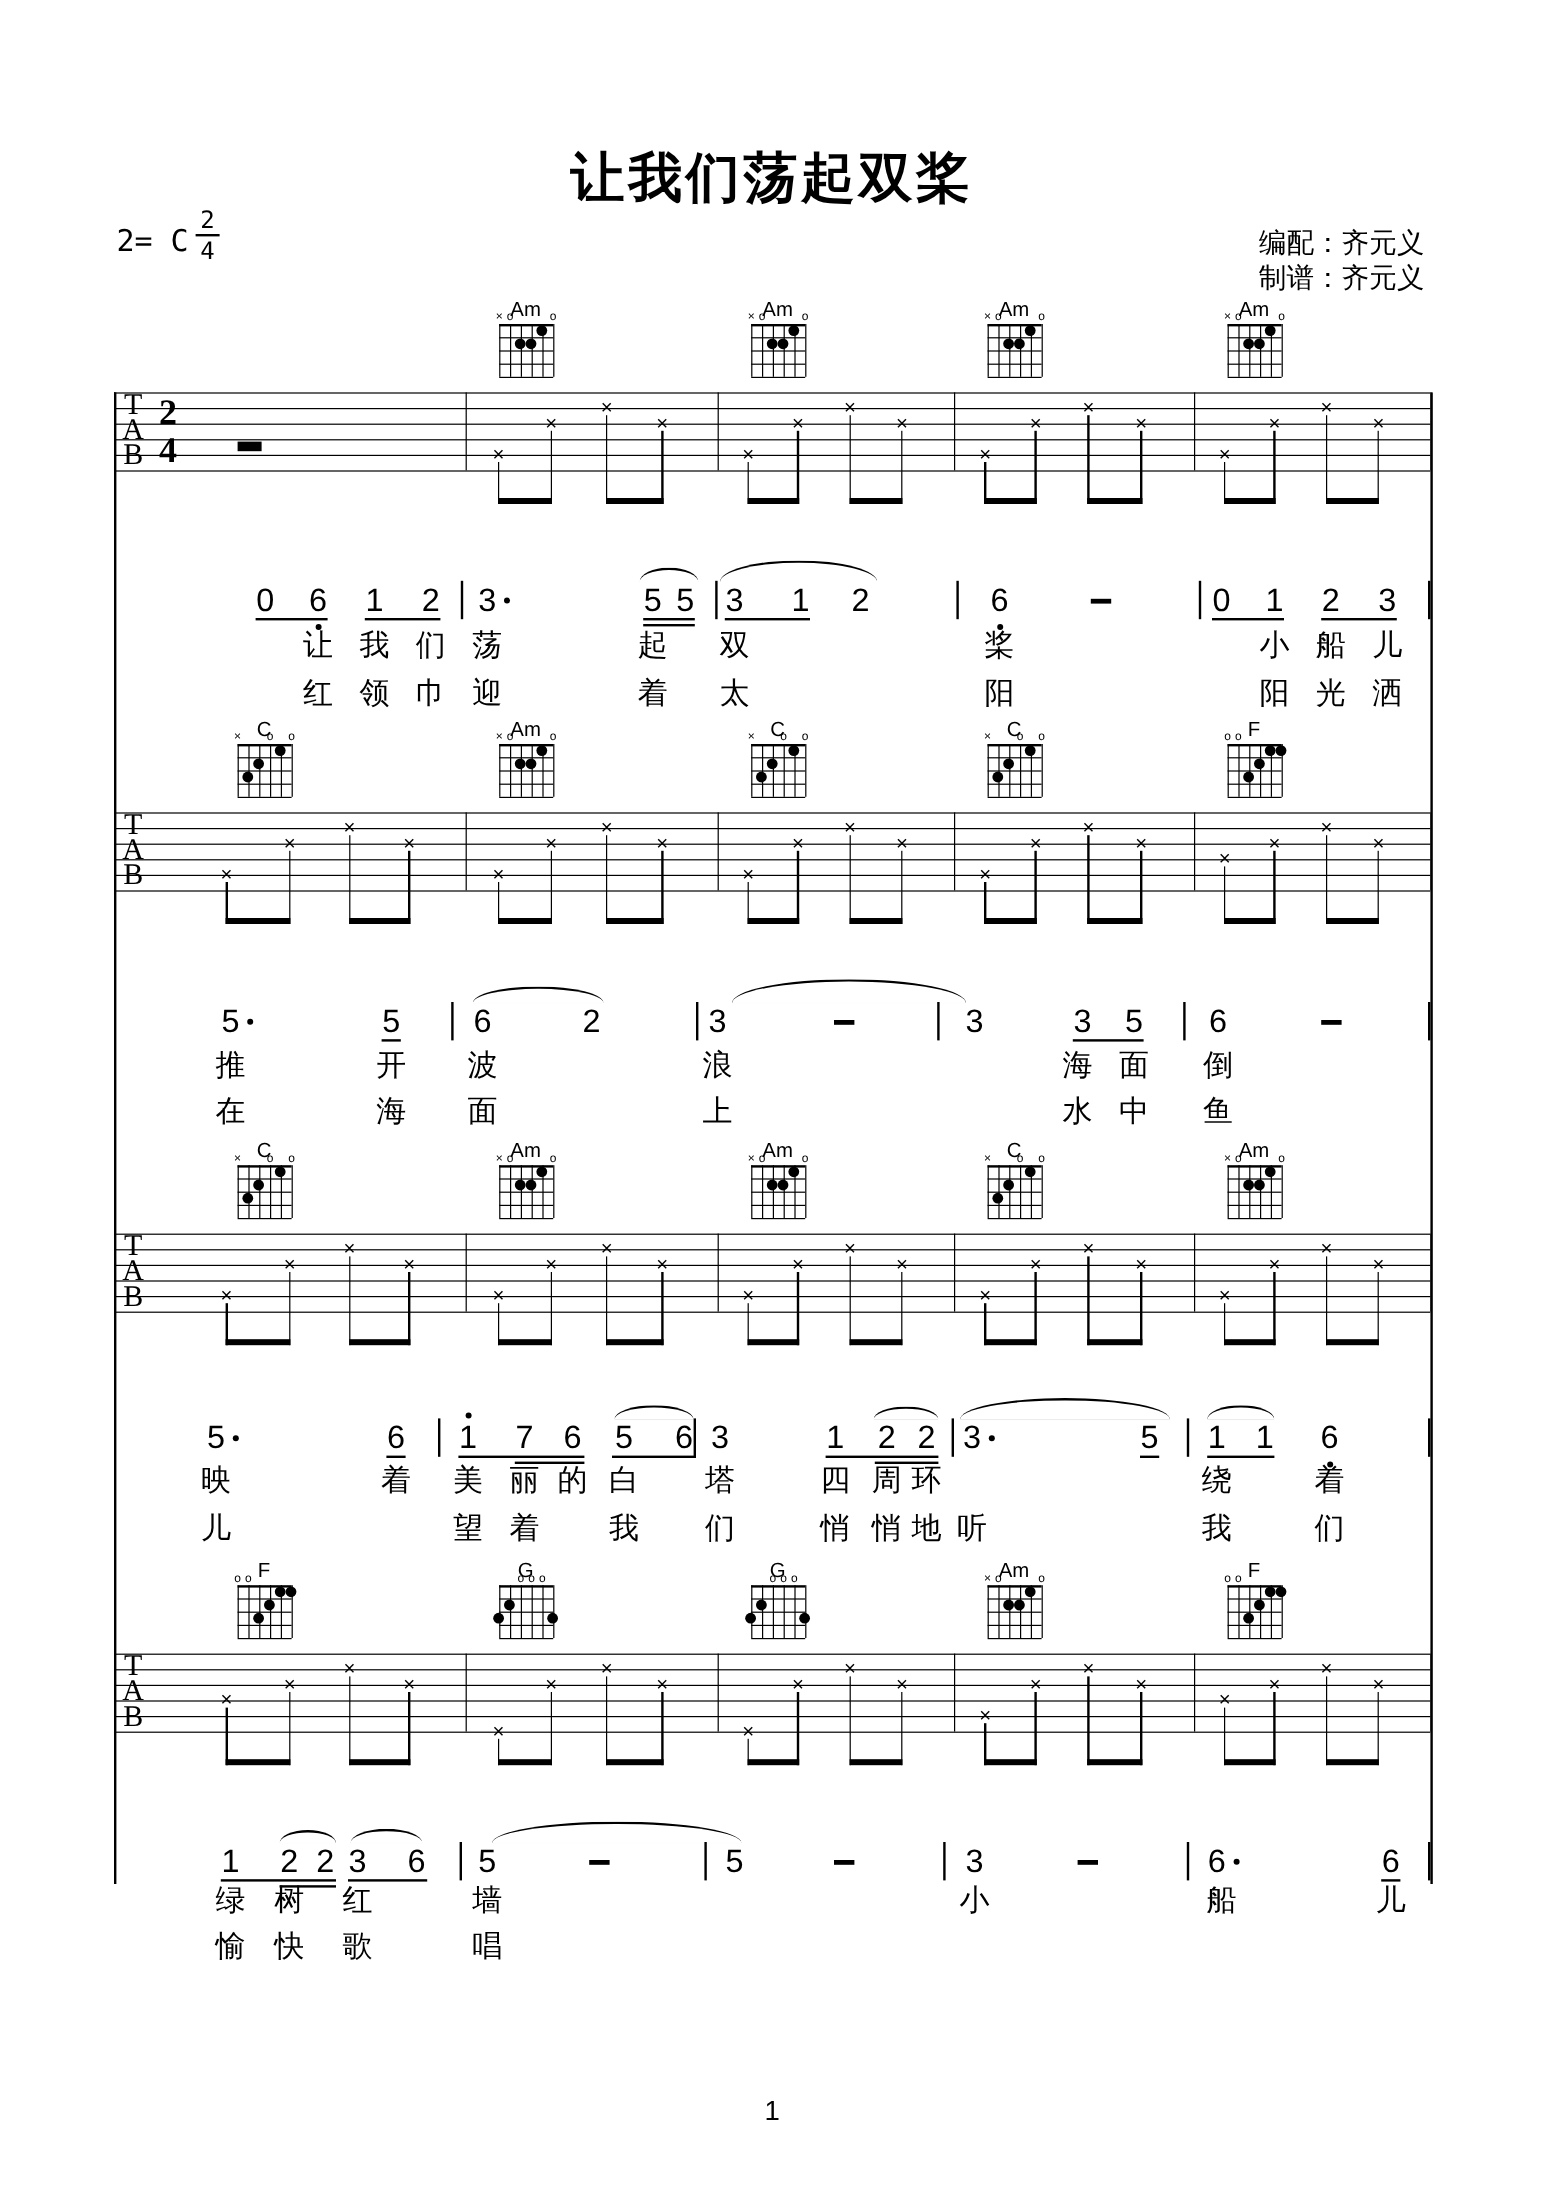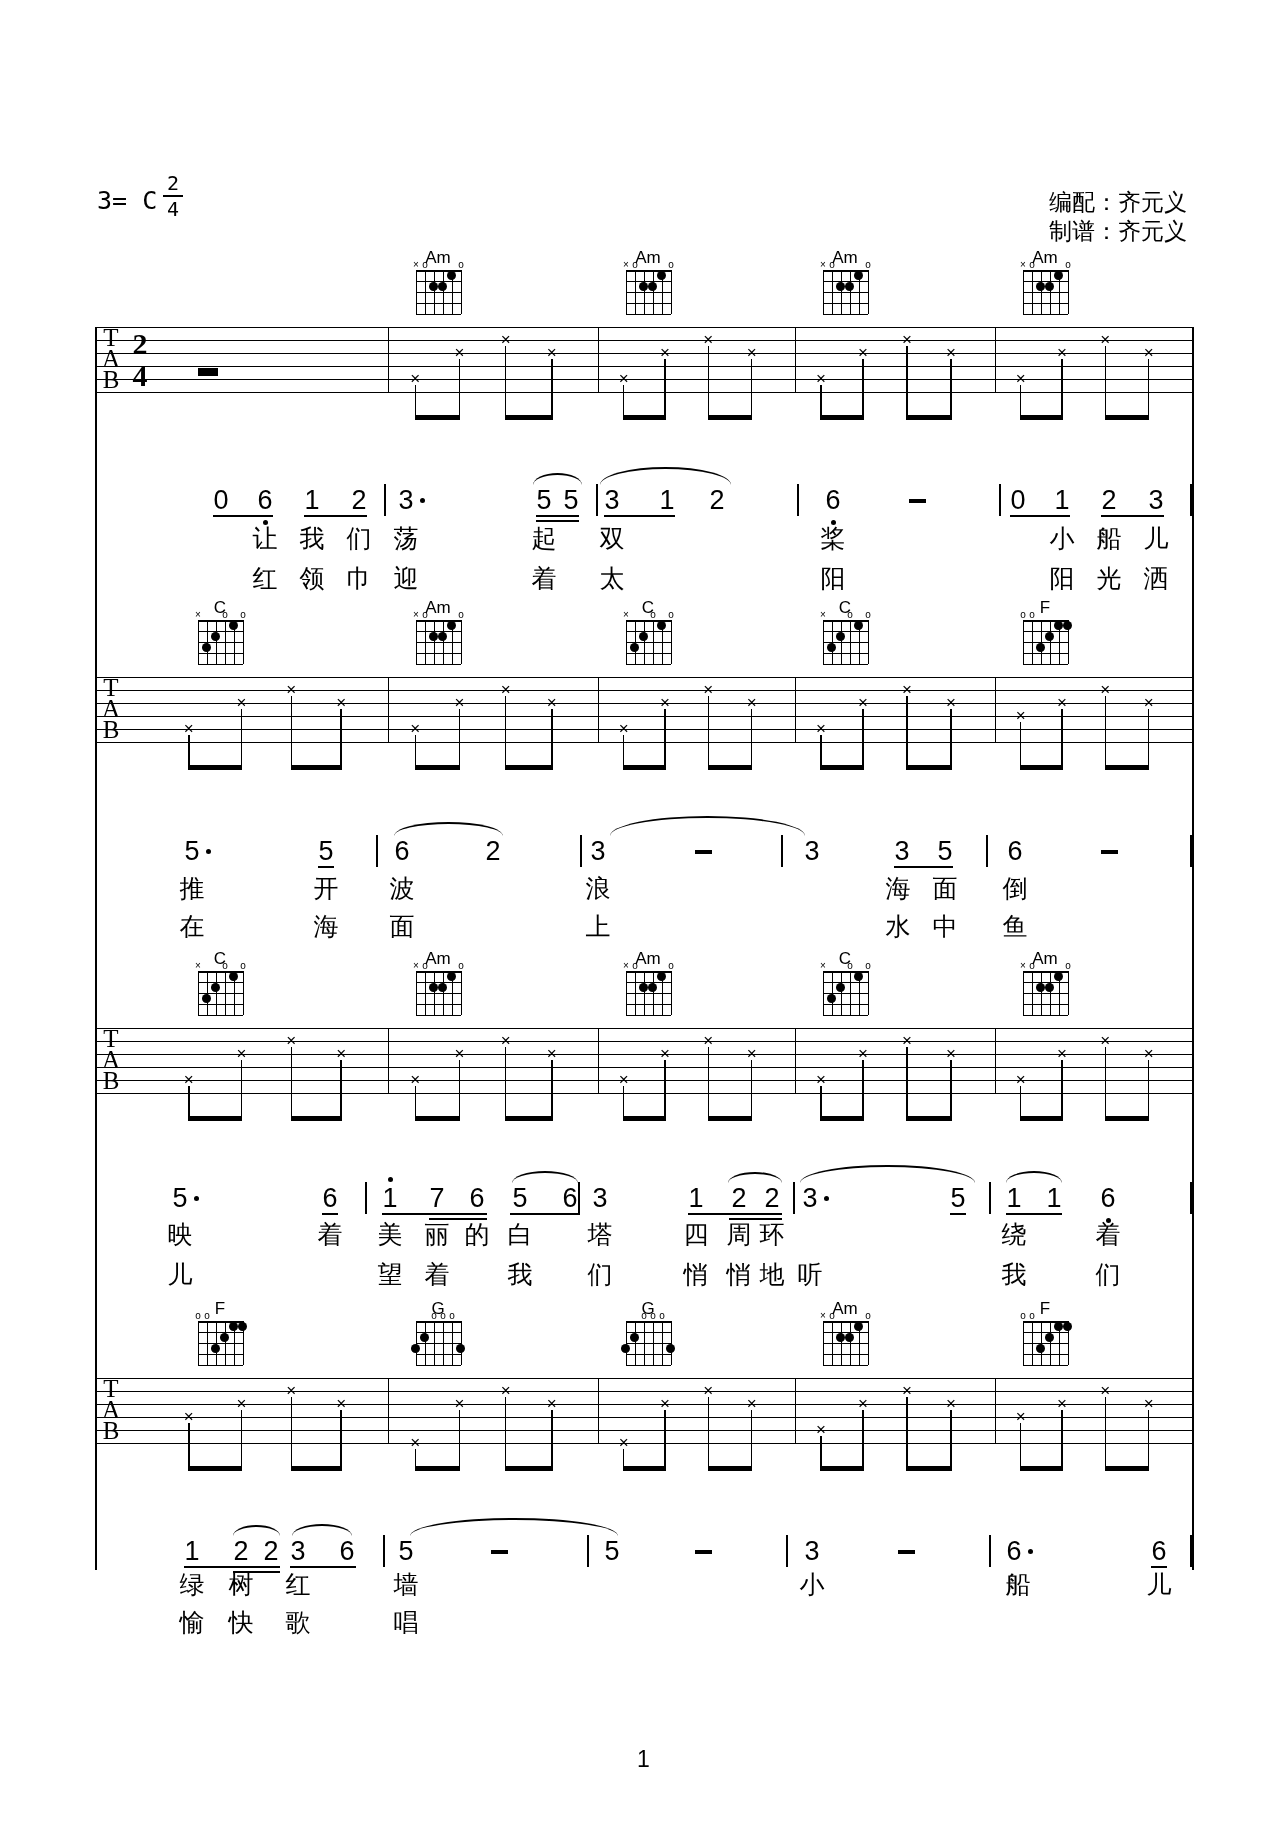--- a/index.html
+++ b/index.html
@@ -26,21 +26,22 @@
   .digit{font-size:27px;line-height:1;transform:translateX(-50%);font-weight:400;}
   .ul{background:#000;height:2px;}
   .dash{background:#000;height:3.5px;}
   .arc{border-top:2px solid #000;border-radius:50% 50% 0 0/100% 100% 0 0;}
   .lyr{font-size:25px;line-height:1;transform:translateX(-50%);}
 </style>
 </head>
 <body>
 
 <div id="page">
-  <div id="keysig" class="abs">3= C</div>
+  <div id="title" class="abs">让我们荡起双桨</div>
+  <div id="keysig" class="abs">2= C</div>
   <div class="frac abs">
     <span>2</span>
     <span class="bar"></span>
     <span>4</span>
   </div>
   <div id="credits" class="abs">
     <div>编配：齐元义</div>
     <div>制谱：齐元义</div>
   </div>
   <div id="score">

